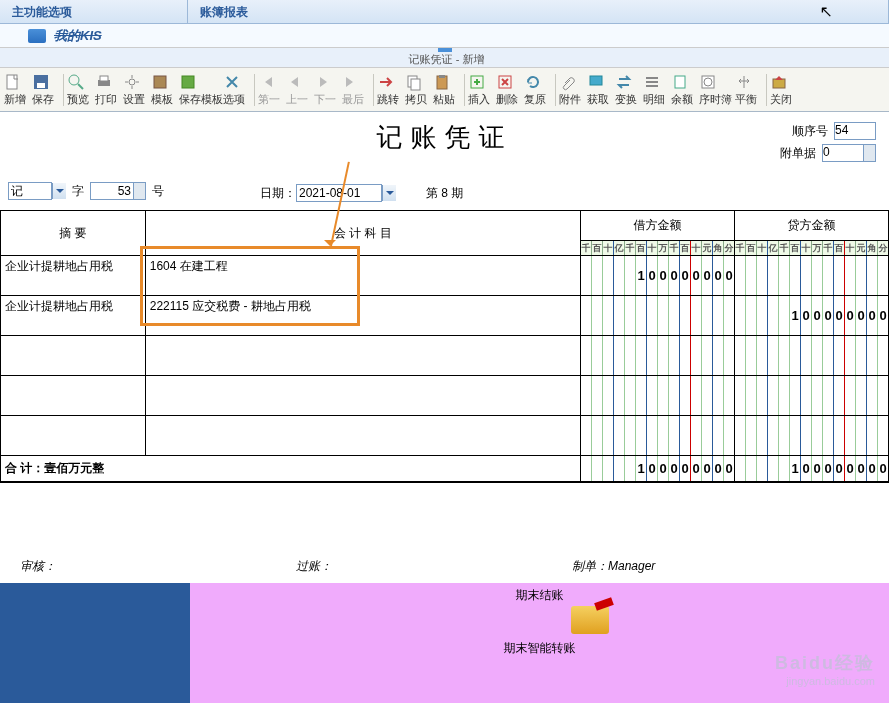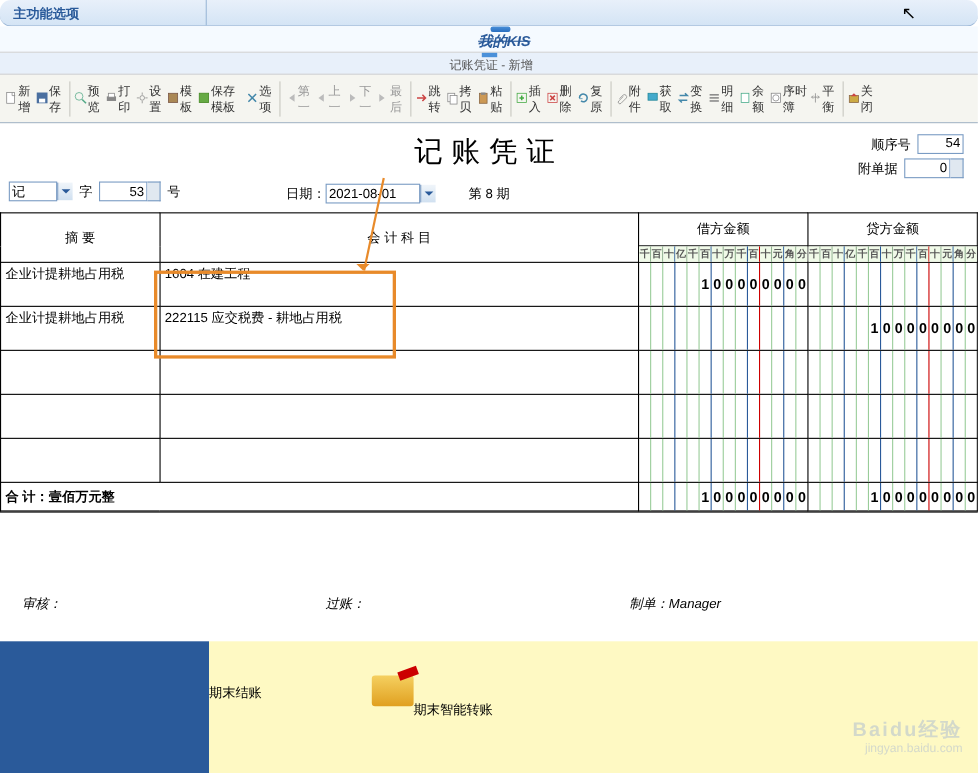--- a/index.html
+++ b/index.html
@@ -1,50 +1,50 @@
 <!DOCTYPE html>
 <html><head>
   <meta charset="utf-8">
   <style>
     * { box-sizing: border-box; margin: 0; padding: 0; }
     body { font-family: "Microsoft YaHei", SimSun, Arial, sans-serif; font-size: 12px; background: #fff; width: 889px; height: 703px; overflow: hidden; position: relative; }
     
     
-    .top-nav { display: flex; height: 24px; background: linear-gradient(#e8f0fa, #d4e4f5); border-bottom: 1px solid #9cb8d8; border-radius: 10px; }
+    .top-nav { display: flex; height: 24px; background: linear-gradient(#e8f0fa, #d4e4f5); border-bottom: 1px solid #9cb8d8; }
     .nav-tab { padding: 4px 12px; border-right: 1px solid #9cb8d8; color: #2a5a9a; font-weight: bold; font-size: 12px; cursor: pointer; }
     .nav-tab.main { width: 188px; }
     .nav-tab.biz { width: 540px; }
     .nav-tab.rep { flex: 1; }
     
     
-    .kis-strip { height: 24px; background: #f5faff; display: flex; align-items: center; padding-left: 28px; border-bottom: 1px solid #ccc; flex-direction: column; }
+    .kis-strip { height: 24px; background: #f5faff; display: flex; align-items: center; padding-left: 28px; border-bottom: 1px solid #ccc; }
     .kis-icon { width: 18px; height: 14px; background: linear-gradient(#4a90d9, #2a6fc0); border-radius: 2px; margin-right: 8px; }
     .kis-text { color: #2a5a9a; font-weight: bold; text-decoration: line-through; font-style: italic; font-size: 13px; }
     
     
     .win-title { height: 20px; background: #e8f0fa; display: flex; align-items: center; padding-left: 4px; border-bottom: 1px solid #ccc; flex-direction: column; }
     .win-title-icon { width: 14px; height: 14px; background: #4a90d9; margin-right: 4px; }
     .win-title-text { color: #555; font-size: 11px; }
     
     
     .toolbar { height: 44px; background: #f5f5f0; border-bottom: 1px solid #a8b8c8; display: flex; align-items: center; padding: 2px 4px; }
-    .tb-btn { display: flex; flex-direction: row; align-items: center; justify-content: center; width: 28px; height: 40px; cursor: pointer; font-size: 11px; color: #333; }
+    .tb-btn { display: flex; flex-direction: column; align-items: flex-start; justify-content: center; width: 28px; height: 40px; cursor: pointer; font-size: 11px; color: #333; }
     .tb-btn.disabled { color: #999; }
     .tb-btn .icon { width: 18px; height: 18px; margin-bottom: 1px; }
     .tb-sep { width: 1px; height: 32px; background: #c8c8c0; margin: 0 3px; }
     
     
     .voucher-area { padding-top: 8px; position: relative; }
-    .voucher-title { text-align: center; font-size: 26px; font-family: Liberation Mono, monospace; letter-spacing: 8px; margin-bottom: 10px; }
+    .voucher-title { text-align: center; font-size: 26px; font-family: Liberation Mono, monospace; letter-spacing: 8px; margin-bottom: 27px; }
     
     
     .header-right { position: absolute; right: 13px; top: 10px; font-size: 12px; }
     .header-right .row { display: flex; align-items: center; margin-bottom: 4px; justify-content: flex-end; }
     .header-right .lbl { margin-right: 6px; }
-    .header-right .val { border: 1px solid #7a9cc4; width: 42px; height: 18px; text-align: right; padding-right: 2px; background: #fff; }
+    .header-right .val { border: 1px solid #7a9cc4; width: 42px; height: 18px; padding-right: 2px; background: #fff; }
     .spinner { width: 12px; height: 18px; background: #e0e8f0; border:1px solid #7a9cc4; border-left:none; }
     
     .header-left { display: flex; align-items: center; padding-left: 8px; margin-bottom: 6px; }
     .combo { border: 1px solid #7a9cc4; height: 18px; background: #fff; display: flex; align-items: center; padding: 0 2px; }
     .combo-arrow { width: 14px; height: 16px; background: linear-gradient(#f0f5fa, #d0e0f0); border-left:1px solid #7a9cc4; display:flex; align-items:center; justify-content:center; }
     .combo-arrow::after { content:""; border:4px solid transparent; border-top-color:#2a5a9a; margin-top:3px; }
     
     .date-row { display:flex; align-items:center; margin-left: 260px; margin-top:-22px; margin-bottom:8px;}
     
     
@@ -79,35 +79,36 @@
     .footer-item { margin-right: 240px; }
     
     
     .highlight-box { position: absolute; border: 3px solid #e88a2a; left: 140px; top: 246px; width: 220px; height: 80px; pointer-events: none; }
     .arrow-line { position: absolute; left: 330px; top: 160px; width: 2px; height: 86px; background: #e88a2a; transform: rotate(12deg); transform-origin: bottom; pointer-events:none; }
     .arrow-head { position: absolute; left: 324px; top: 240px; width: 0; height: 0; border: 6px solid transparent; border-top-color: #e88a2a; pointer-events:none; }
     
     
     .bottom-strip { position: absolute; bottom: 0; left: 0; right: 0; height: 120px; display: flex; }
     .bottom-left { width: 190px; background: #2a5a9a; }
-    .bottom-mid { flex: 1; background: #fef9c3; display: flex; flex-direction: row; align-items: center; justify-content: flex-start; padding-top: 4px; }
+    .bottom-mid { flex: 1; background: #f0abfc; display: flex; flex-direction: column; align-items: center; justify-content: flex-start; padding-top: 4px; }
     .bottom-mid .lbl1 { font-size: 12px; margin-bottom: 30px; }
     .bottom-mid .folder-icon { width: 38px; height: 28px; background: linear-gradient(#f5d060, #e0a020); border-radius: 3px; position: relative; margin-bottom: 6px; margin-left:100px; margin-top:-28px;}
     .bottom-mid .folder-icon::after { content:""; position:absolute; right:-4px; top:-6px; width:18px; height:8px; background:#c00; transform:rotate(-20deg); }
     .watermark { position: absolute; right: 14px; bottom: 16px; color: #b8c4d0; font-size: 11px; text-align: right; opacity:.6; }
     .watermark .big { font-size: 18px; font-weight: bold; letter-spacing:2px; }
     
     
     .cursor { position: absolute; right: 56px; top: 2px; font-size: 16px; color: #000; }
   </style>
 </head>
 <body>
 
 <div class="top-nav">
   <div class="nav-tab main">主功能选项</div>
+  <div class="nav-tab rep">账簿报表</div>
 </div>
 
 <div class="cursor">↖</div>
 
 <div class="kis-strip">
   <div class="kis-icon"></div>
   <span class="kis-text">我的KIS</span>
 </div>
 
 <div class="win-title">

